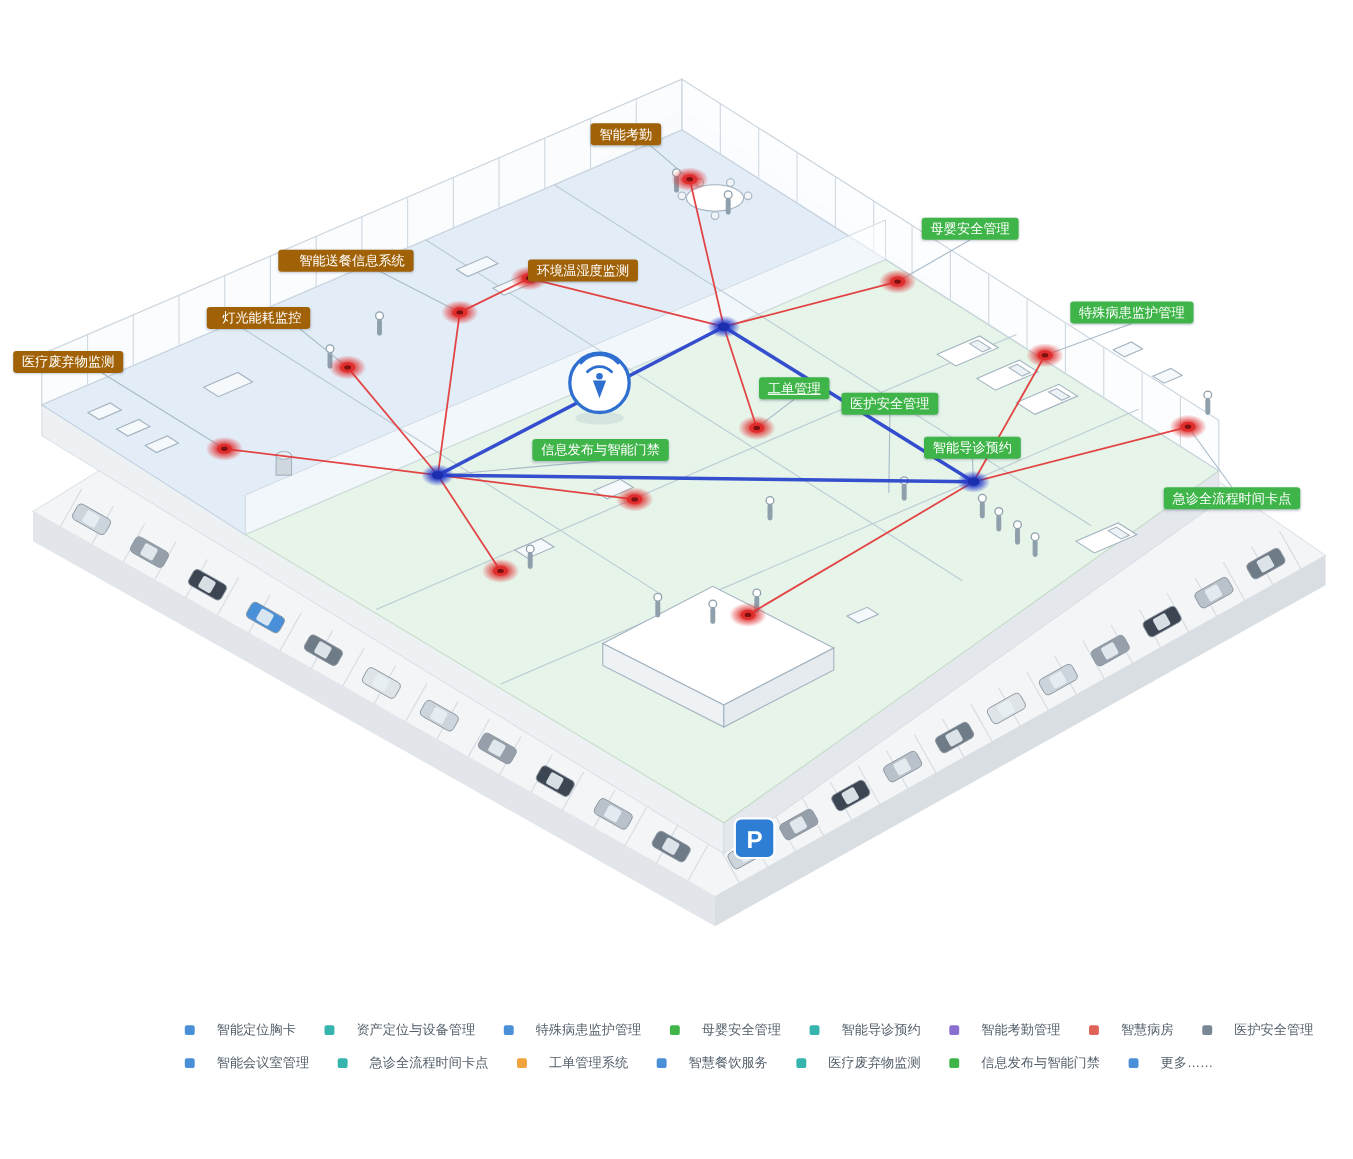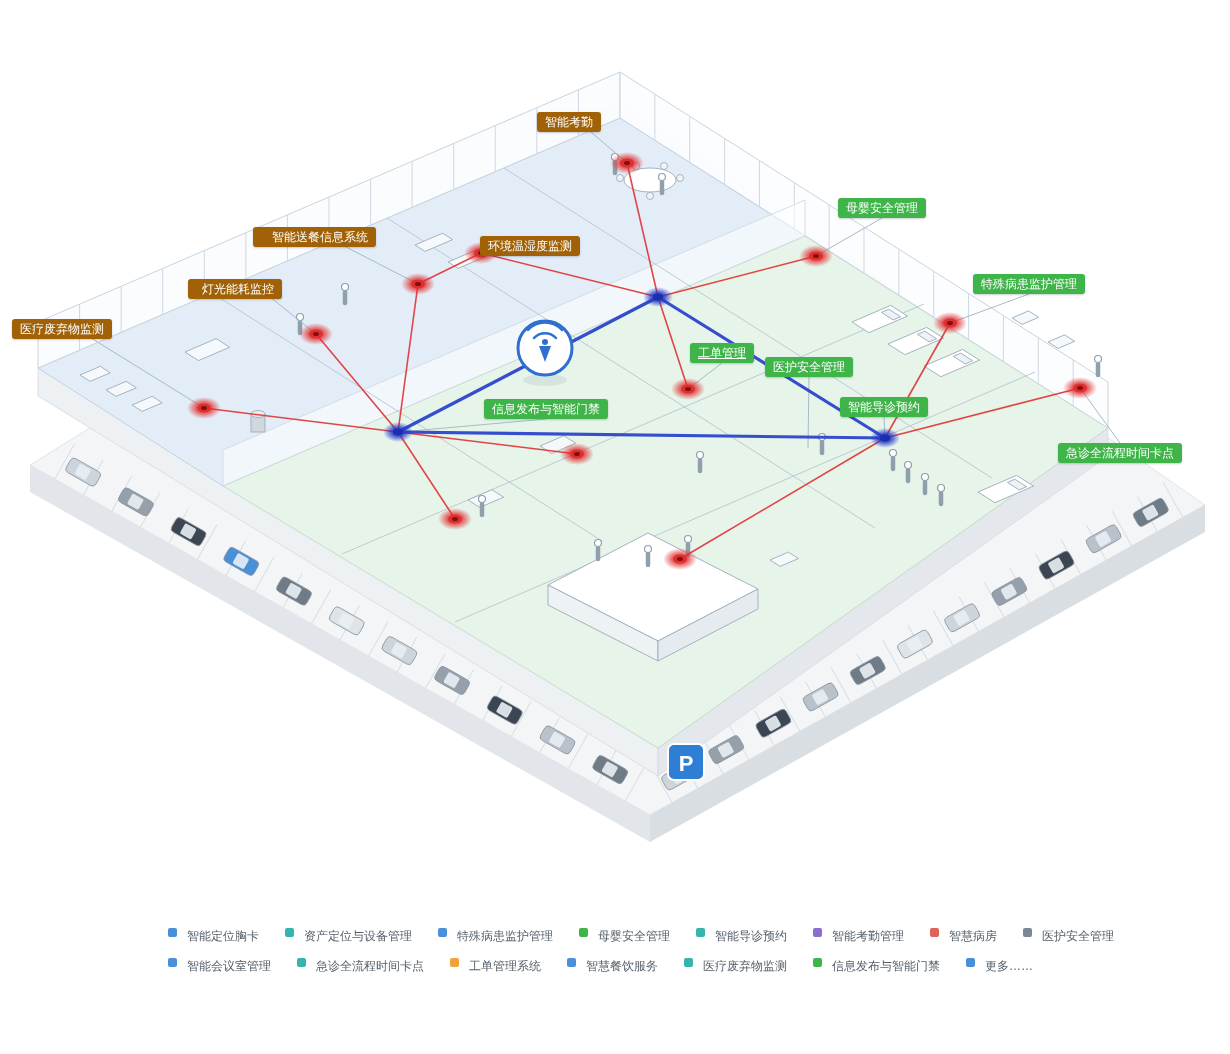--- a/index.html
+++ b/index.html
@@ -9,21 +9,21 @@
   .callout{
     position:absolute;font-size:12px;line-height:14px;color:#ffffff;
     padding:3px 8px;border-radius:3px;white-space:nowrap;
     box-shadow:0 1px 2px rgba(40,60,80,.25);z-index:5;
   }
   .callout.blue{background:#a16207;margin-top:19px;}
   .callout.green{background:#3fb549;}
   .legend{position:absolute;left:168px;top:928px;z-index:6;}
   .legend-row{display:flex;align-items:center;gap:26px;margin-bottom:13px;
     font-size:12px;color:#535f6a;white-space:nowrap;}
-  .legend-item{display:flex;gap:10px;}
+  .legend-item{display:flex;align-items:center;gap:20px;}
   .bullet{width:9px;height:9px;border-radius:2px;display:inline-block;flex:none;}
 </style>
 </head>
 <body>
 
 <div class="stage">
   <svg id="scene" width="1230" height="1054" viewBox="0 0 1230 1054">
       <defs>
         <radialGradient id="gRed">
           <stop offset="0%" stop-color="#ff6a58" stop-opacity="0.95"></stop>

